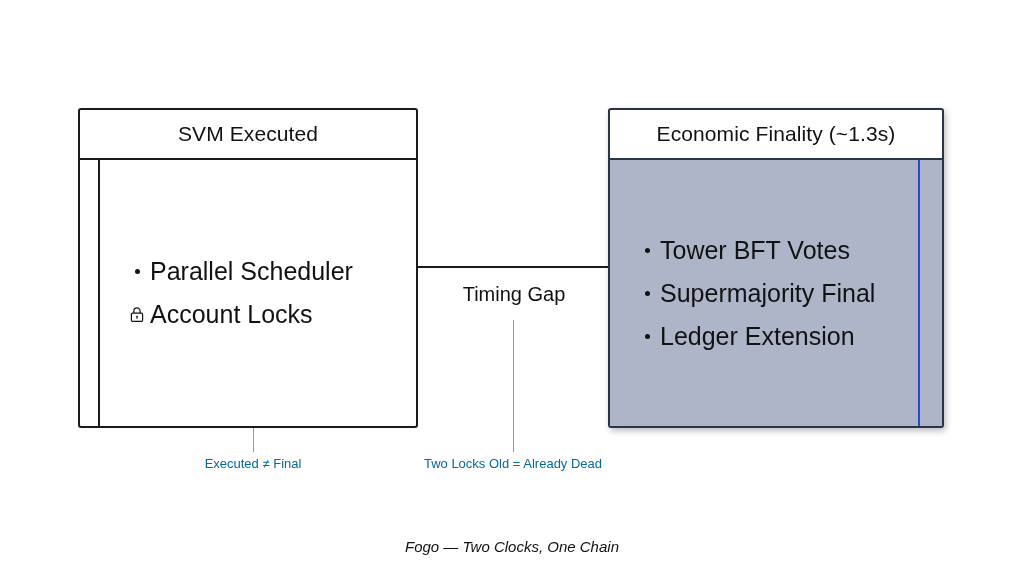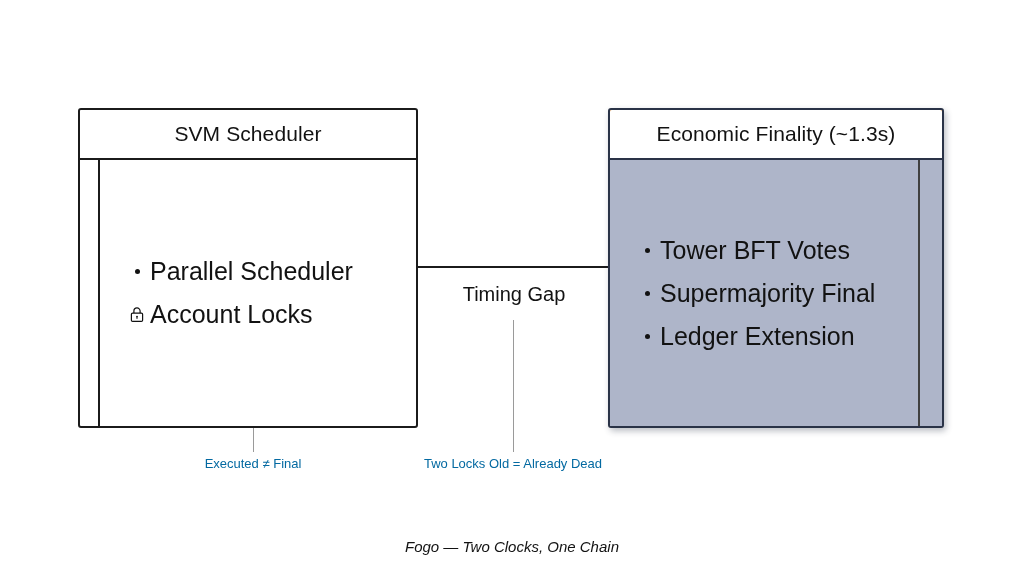--- a/index.html
+++ b/index.html
@@ -83,21 +83,21 @@
     background: #fdba74;
     border-color: #2a3347;
     box-shadow: 2px 3px 6px rgba(30, 40, 60, 0.30);
     z-index: 4;
   }
   #panel-finality .panel-header {
     border-bottom-color: #2a3347;
   }
   #panel-finality .panel-body {
     background: #aeb5c9;
-    border-right: 2px solid #404040;
+    border-right: 2px solid #1d4ed8;
     margin-right: 22px;
   }
   #panel-finality .fill-strip {
     position: absolute;
     top: 50px;
     bottom: 0;
     right: 0;
     width: 22px;
     background: #aeb5c9;
   }
@@ -209,21 +209,21 @@
     font-style: italic;
   }
 </style>
 </head>
 <body>
 
 <div id="diagram-canvas">
 
   <div class="panel" id="panel-svm">
     <div class="panel-header">
-      <span class="panel-title">SVM Scheduler</span>
+      <span class="panel-title">SVM Executed</span>
     </div>
     <div class="panel-body">
       <ul class="bullet-list">
 
         <li class="bullet-row">
           <span class="bullet-marker dot"></span>
           <span class="bullet-text">Parallel Scheduler</span>
         </li>
 
         <li class="bullet-row">

